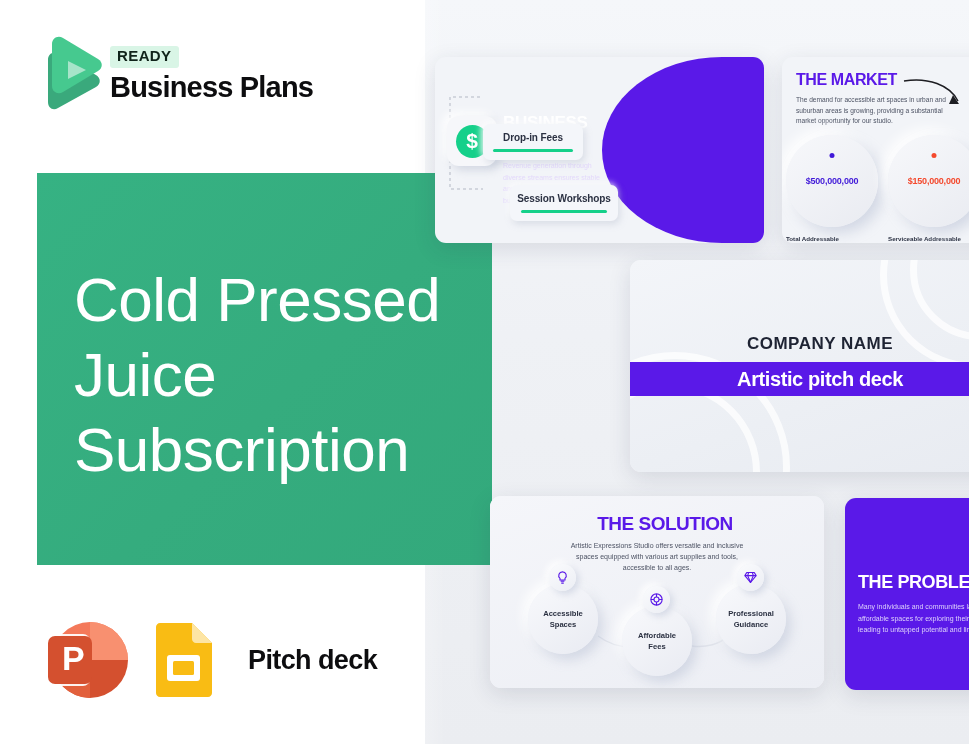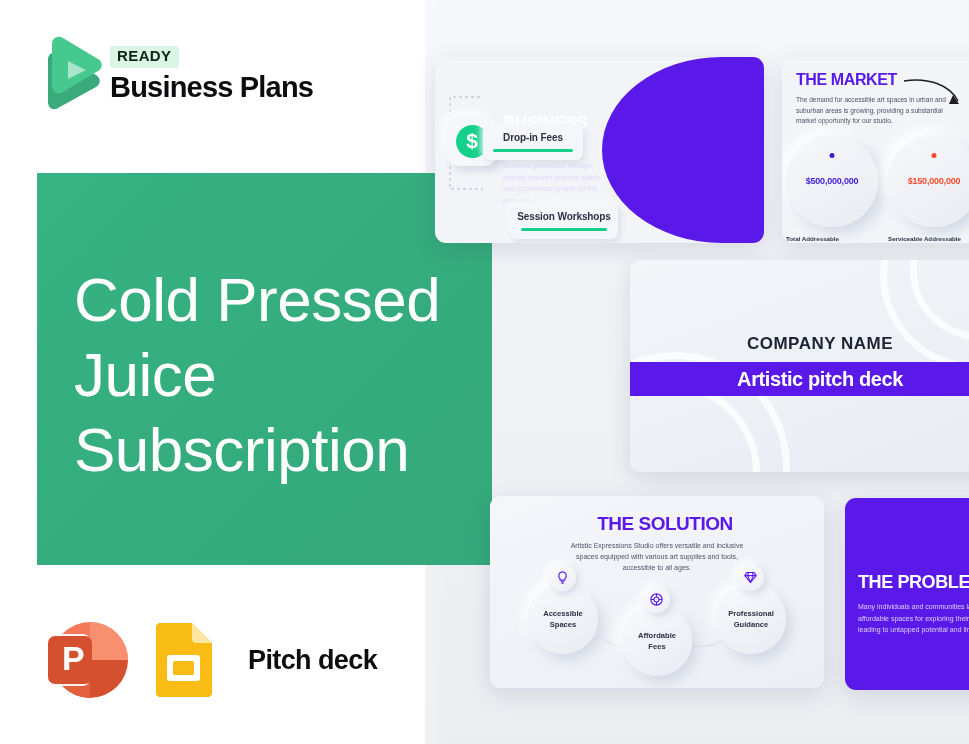--- a/index.html
+++ b/index.html
@@ -134,21 +134,21 @@
   }
   .bm-card-label {
     font-size: 10px; font-weight: bold; color: #2b3142;
     letter-spacing: -0.1px; white-space: nowrap;
   }
   .bm-card-bar {
     margin-top: 6px; width: 80%; height: 2.4px;
     background: #15d08a; border-radius: 2px;
   }
   #bm-card-0 { left: 48px; top: 67px; width: 100px; height: 36px; }
-  #bm-card-1 { left: 75px; top: 146px; width: 108px; height: 36px; }
+  #bm-card-1 { left: 75px; top: 128px; width: 108px; height: 36px; }
 
   
   #slide-market { left: 782px; top: 57px; width: 230px; height: 186px; }
   .mk-heading {
     position: absolute; left: 14px; top: 14px;
     color: #5a19e8; font-size: 16px; font-weight: bold;
     letter-spacing: -0.4px;
   }
   .mk-desc {
     position: absolute; left: 14px; top: 38px; width: 157px;

